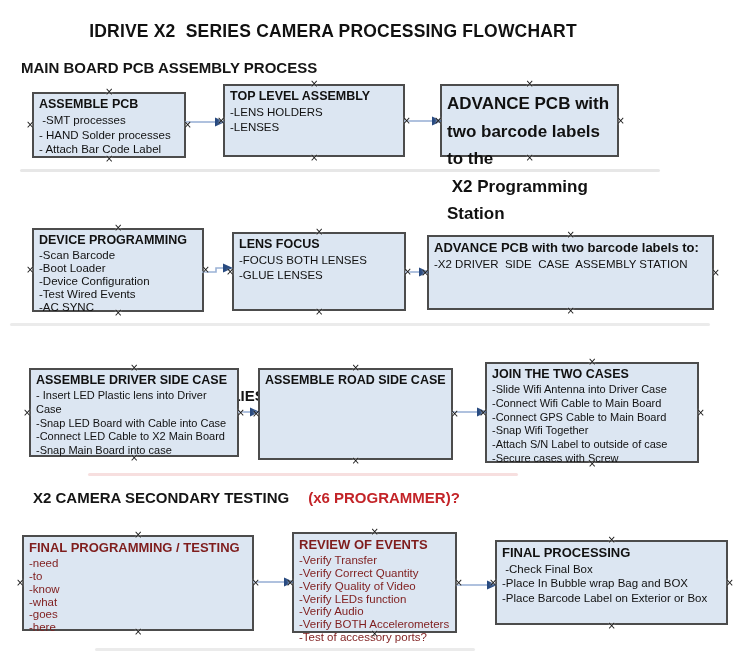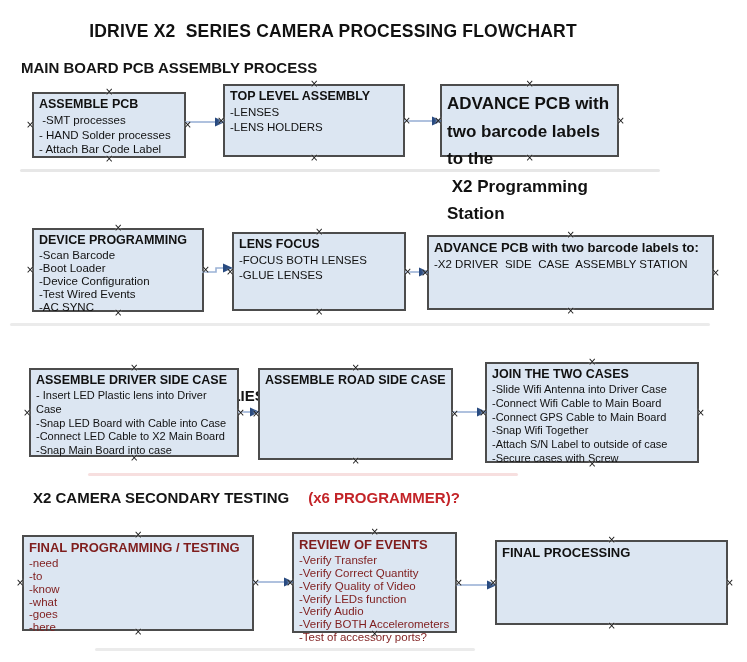--- a/index.html
+++ b/index.html
@@ -49,22 +49,22 @@
       </div>
   </div>
 
   <div class="fbox" style="left:223px;top:84px;width:182px;height:73px;">
     <span class="hdl t">×</span>
     <span class="hdl b">×</span>
     <span class="hdl l">×</span>
     <span class="hdl r">×</span>
     <div class="box-title">TOP LEVEL ASSEMBLY</div>
     <div class="box-items">
+        <div class="box-item">-LENS HOLDERS</div>
         <div class="box-item">-LENSES</div>
-        <div class="box-item">-LENS HOLDERS</div>
       </div>
   </div>
 
   <div class="fbox roomy" style="left:440px;top:84px;width:179px;height:73px;">
     <span class="hdl t">×</span>
     <span class="hdl b">×</span>
     <span class="hdl l">×</span>
     <span class="hdl r">×</span>
     <div class="box-title">ADVANCE PCB with two barcode labels to the
  X2 Programming Station</div>
@@ -183,20 +183,25 @@
         <div class="box-item">-Test of accessory ports?</div>
       </div>
   </div>
 
   <div class="fbox" style="left:495px;top:540px;width:233px;height:85px;">
     <span class="hdl t">×</span>
     <span class="hdl b">×</span>
     <span class="hdl l">×</span>
     <span class="hdl r">×</span>
     <div class="box-title" style="font-size:13px;">FINAL PROCESSING</div>
+    <div class="box-items">
+        <div class="box-item"> -Check Final Box</div>
+        <div class="box-item">-Place In Bubble wrap Bag and BOX</div>
+        <div class="box-item">-Place Barcode Label on Exterior or Box</div>
+      </div>
   </div>
 
   <svg class="arrow" style="left:184px;top:116px;" width="41" height="12">
     <line x1="1" y1="6" x2="32" y2="6" stroke="#9bb2d6" stroke-width="1.6"></line>
     <polygon points="31,1.5 41,6 31,10.5" fill="#284a80"></polygon>
   </svg>
   <svg class="arrow" style="left:403px;top:115px;" width="39" height="12">
     <line x1="1" y1="6" x2="30" y2="6" stroke="#9bb2d6" stroke-width="1.6"></line>
     <polygon points="29,1.5 39,6 29,10.5" fill="#284a80"></polygon>
   </svg>

